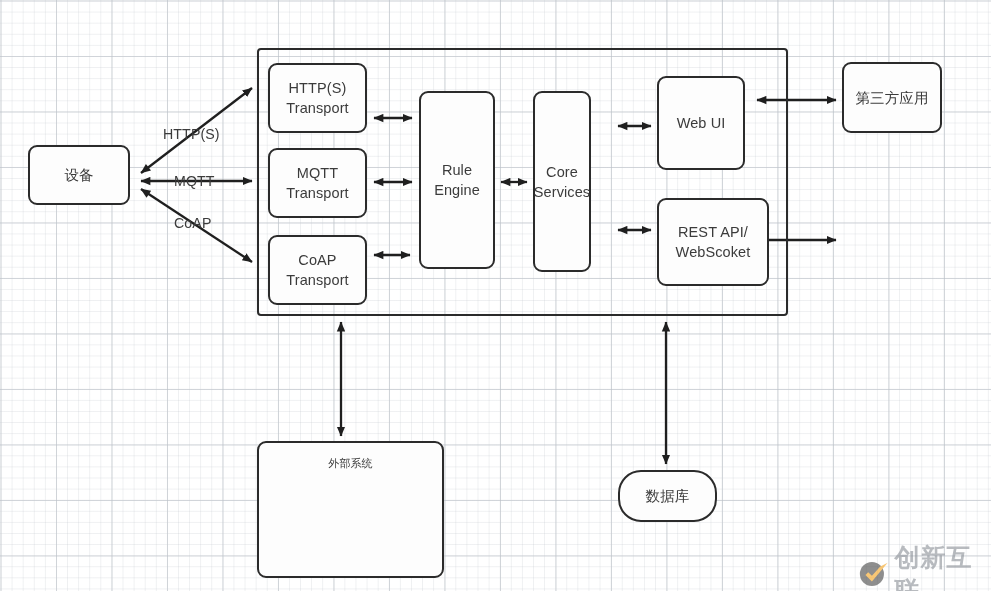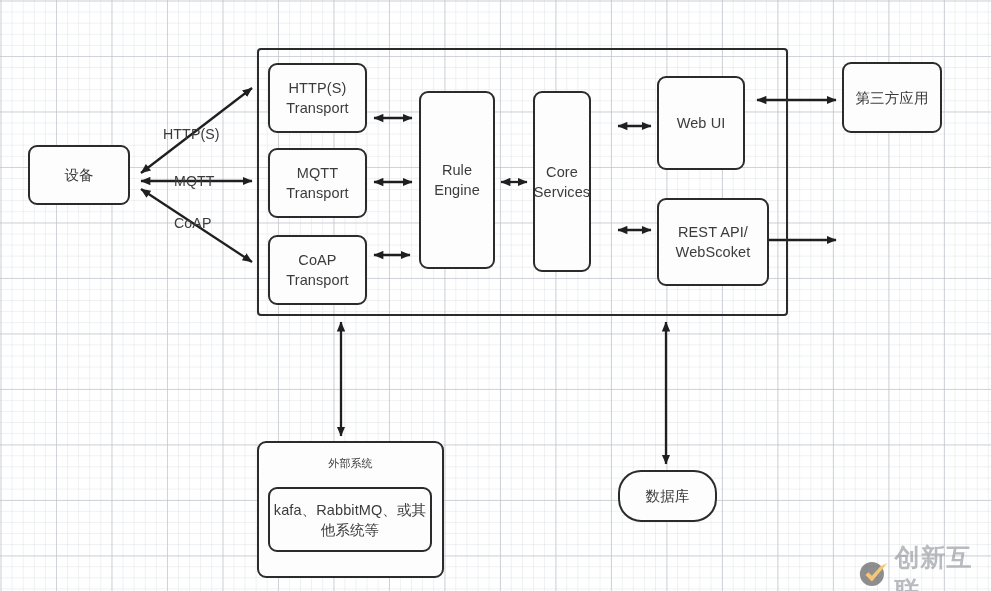--- a/index.html
+++ b/index.html
@@ -155,22 +155,20 @@
 
   <div class="node" id="n-webui" style="left: 657px; top: 76px; width: 88px; height: 94px;"><span>Web UI</span></div>
   <div class="node" id="n-rest" style="left: 657px; top: 198px; width: 112px; height: 88px;"><span>REST API/
 WebScoket</span></div>
 
   <div class="node" id="n-enduser" style="left: 842px; top: 62px; width: 100px; height: 71px;"><span>第三方应用</span></div>
 
   <div class="node ext-outer" id="n-extouter" style="left: 257px; top: 441px; width: 187px; height: 137px;">
     <div class="ext-title">外部系统</div>
   </div>
-  <div class="node" id="n-extinner" style="left: 268px; top: 487px; width: 164px; height: 65px;"><span>kafa、RabbitMQ、或其
-他系统等</span></div>
 
   <div class="node" id="n-db" style="left: 618px; top: 470px; width: 99px; height: 52px; border-radius: 23px;"><span>数据库</span></div>
 
   <div class="edge-label" id="lbl-http" style="left: 163px; top: 126px;">HTTP(S)</div>
   <div class="edge-label" id="lbl-mqtt" style="left: 174px; top: 173px;">MQTT</div>
   <div class="edge-label" id="lbl-coap" style="left: 174px; top: 215px;">CoAP</div>
 
   <div id="watermark" style="left: 858px; top: 541px;">
     <svg width="34" height="34" viewBox="0 0 34 34">
       <circle cx="15" cy="17" r="13" fill="#4a4a4a"></circle>

